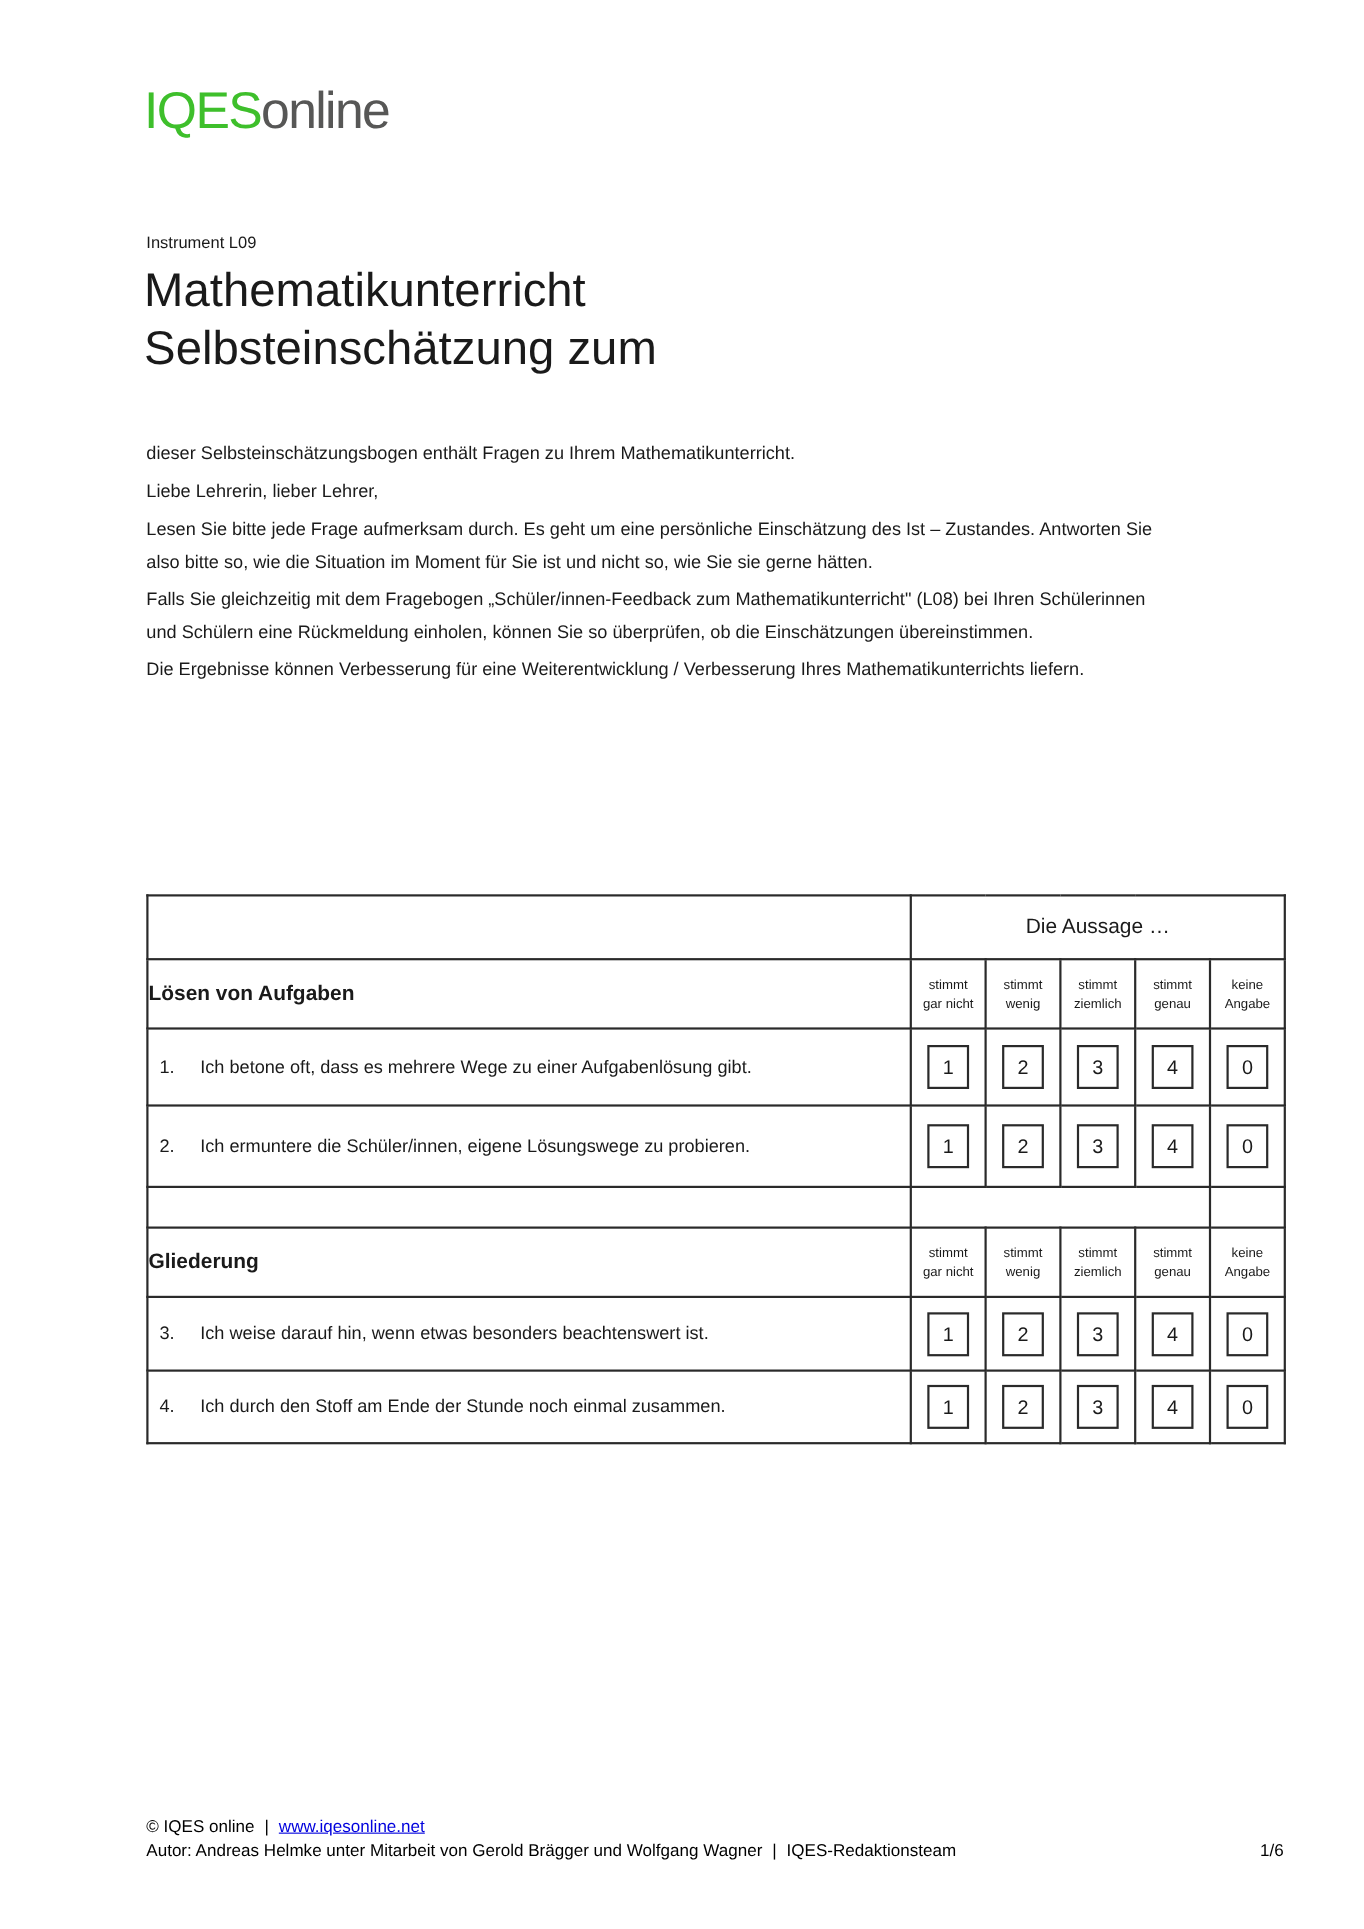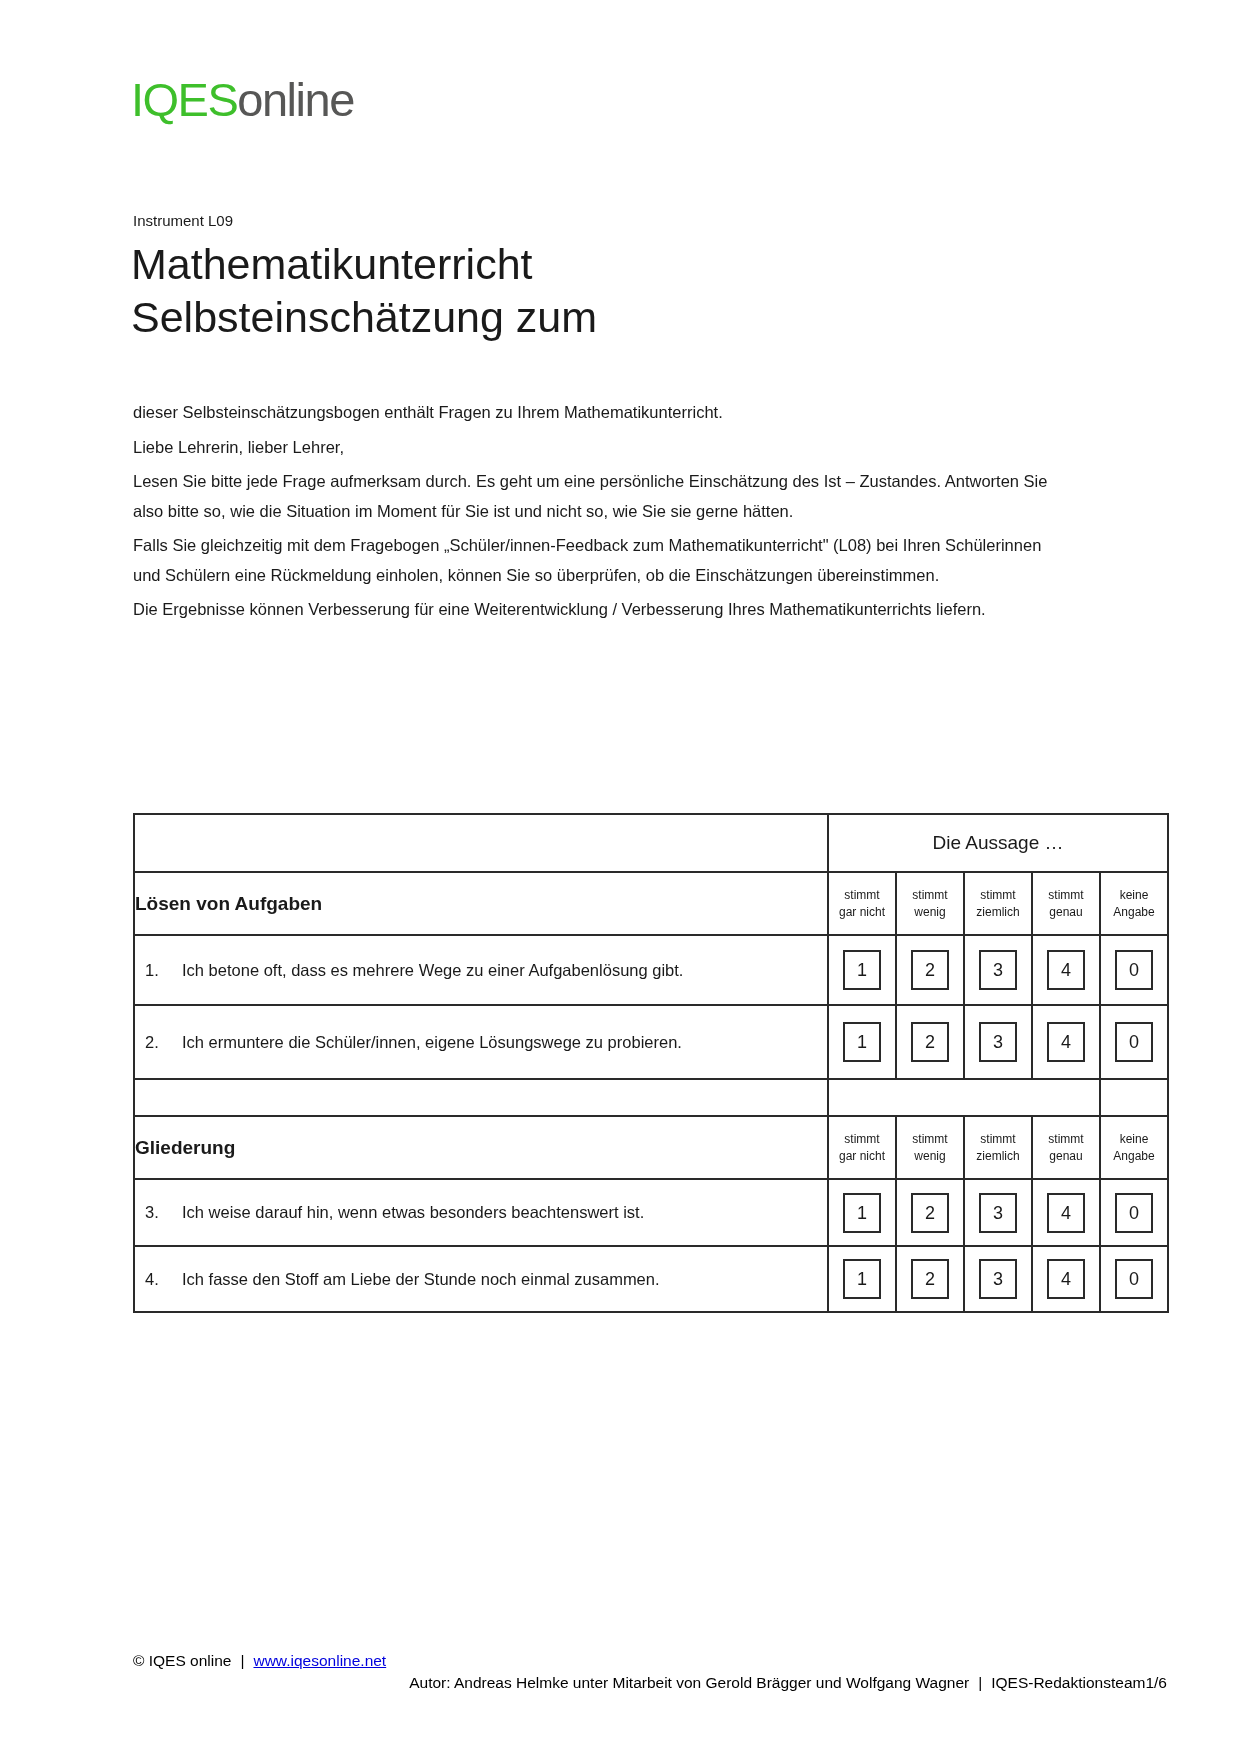--- a/index.html
+++ b/index.html
@@ -51,21 +51,21 @@
   .rating-box{
     display:inline-block;width:34px;height:36px;line-height:36px;
     border:2px solid #2a2a2a;font-size:18px;text-align:center;
     background:#fff;
   }
   
   .footer{position:absolute;left:133px;top:1650px;width:1034px;font-size:15.5px;line-height:22px;color:#000;}
   .footer-line1{display:flex;align-items:center;}
   .footer-sep{padding:0 9px;}
   .footer-link{color:#0000dd;text-decoration:underline;}
-  .footer-line2{display:flex;justify-content:flex-end;align-items:baseline;}
+  .footer-line2{display:flex;justify-content:space-between;align-items:baseline;}
 </style>
 </head>
 <body>
 
 <div class="page">
 
   <div class="logo">
     <span class="iqes">IQES</span><span class="online">online</span>
   </div>
 
@@ -192,21 +192,21 @@
       <td class="box-cell thin-l thin-r"><span class="rating-box">2</span></td>
       <td class="box-cell thin-l thin-r"><span class="rating-box">3</span></td>
       <td class="box-cell thin-l"><span class="rating-box">4</span></td>
       <td class="box-cell"><span class="rating-box">0</span></td>
     </tr>
 
     <tr style="height:66px">
       <td class="q-cell">
         <div class="q-flex">
           <span class="q-num">4.</span>
-          <span class="q-text">Ich fasse den Stoff am Liebe der Stunde noch einmal zusammen.</span>
+          <span class="q-text">Ich durch den Stoff am Ende der Stunde noch einmal zusammen.</span>
         </div>
       </td>
       <td class="box-cell thin-r"><span class="rating-box">1</span></td>
       <td class="box-cell thin-l thin-r"><span class="rating-box">2</span></td>
       <td class="box-cell thin-l thin-r"><span class="rating-box">3</span></td>
       <td class="box-cell thin-l"><span class="rating-box">4</span></td>
       <td class="box-cell"><span class="rating-box">0</span></td>
     </tr>
   </tbody>
     </table>

